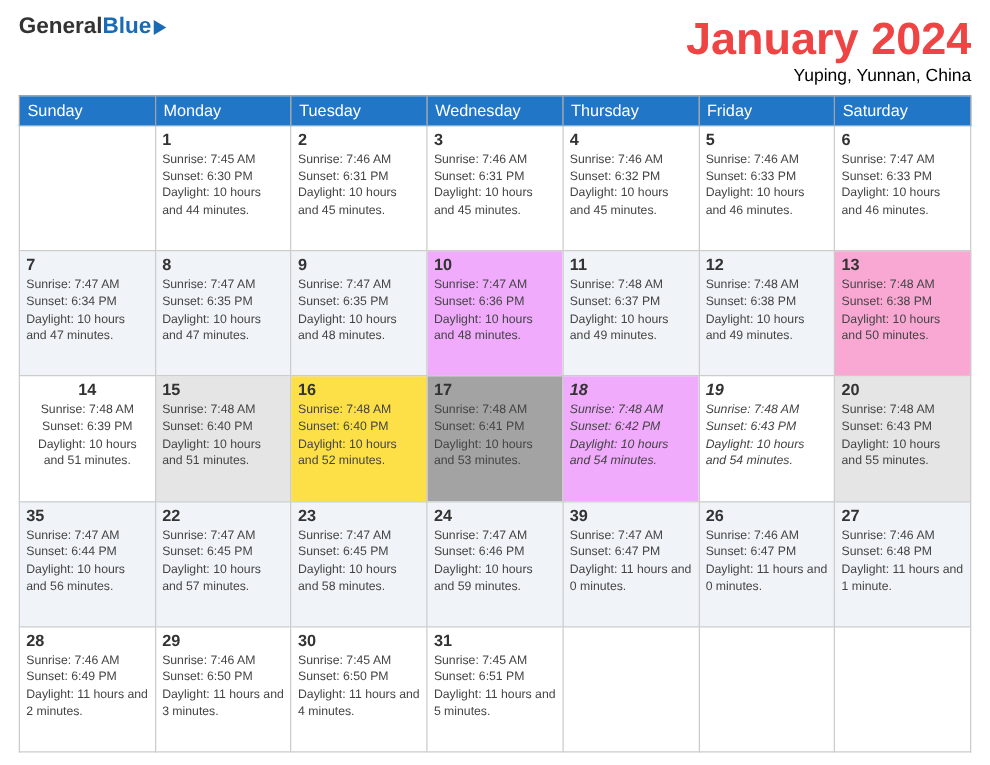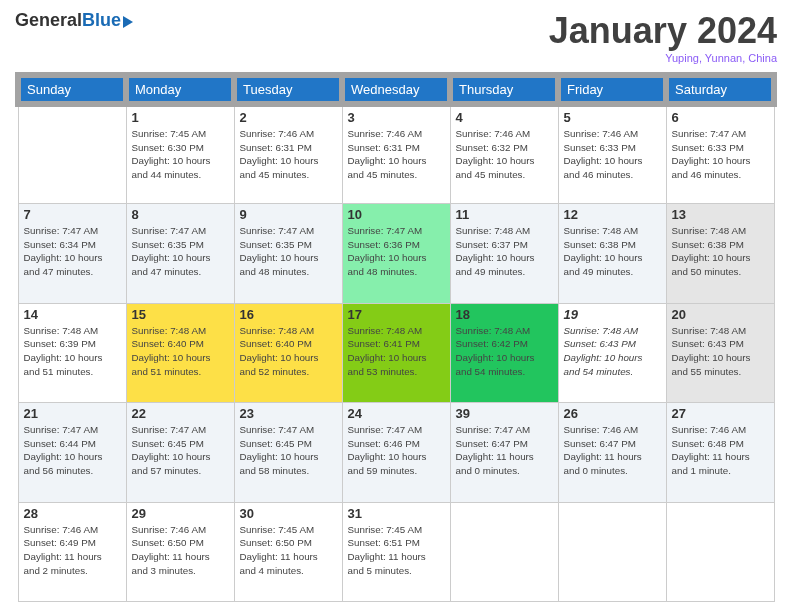--- a/index.html
+++ b/index.html
@@ -50,39 +50,39 @@
       border-bottom: 6px solid transparent;
       margin-left: 2px;
       margin-top: 2px;
     }
     .title-block {
       text-align: right;
     }
     .month-title {
       font-size: 36px;
       font-weight: bold;
-      color: #404040;
+      color: #ef4444;
     }
     .location {
-      font-size: 11px;
-      color: #8b5cf6;
+      font-size: 14px;
+      color: #000000;
     }
     .calendar {
       width: 100%;
       border-collapse: collapse;
       flex: 1;
     }
     .calendar th {
       background-color: #2176c7;
       color: white;
       text-align: left;
       padding: 4px 6px;
       font-size: 13px;
       font-weight: normal;
-      border: 6px solid #a3a3a3;
+      border: 1px solid #a3a3a3;
     }
     .calendar td {
       border: 1px solid #ccc;
       vertical-align: top;
       padding: 3px 5px;
       width: calc(100% / 7);
       font-size: 10.5px;
       color: #333;
       height: 88px;
     }
@@ -162,70 +162,70 @@
             <div class="day-info">Sunrise: 7:47 AM<br>Sunset: 6:34 PM<br>Daylight: 10 hours and 47 minutes.</div>
           </td>
           <td style="background-color: rgb(240, 244, 248);">
             <div class="day-number">8</div>
             <div class="day-info">Sunrise: 7:47 AM<br>Sunset: 6:35 PM<br>Daylight: 10 hours and 47 minutes.</div>
           </td>
           <td style="background-color: rgb(240, 244, 248);">
             <div class="day-number">9</div>
             <div class="day-info">Sunrise: 7:47 AM<br>Sunset: 6:35 PM<br>Daylight: 10 hours and 48 minutes.</div>
           </td>
-          <td style="background-color: #86efac;">
+          <td style="background-color: #f0abfc;">
             <div class="day-number">10</div>
             <div class="day-info">Sunrise: 7:47 AM<br>Sunset: 6:36 PM<br>Daylight: 10 hours and 48 minutes.</div>
           </td>
           <td style="background-color: rgb(240, 244, 248);">
             <div class="day-number">11</div>
             <div class="day-info">Sunrise: 7:48 AM<br>Sunset: 6:37 PM<br>Daylight: 10 hours and 49 minutes.</div>
           </td>
           <td style="background-color: rgb(240, 244, 248);">
             <div class="day-number">12</div>
             <div class="day-info">Sunrise: 7:48 AM<br>Sunset: 6:38 PM<br>Daylight: 10 hours and 49 minutes.</div>
           </td>
-          <td style="background-color: #e5e5e5;">
+          <td style="background-color: #f9a8d4;">
             <div class="day-number">13</div>
             <div class="day-info">Sunrise: 7:48 AM<br>Sunset: 6:38 PM<br>Daylight: 10 hours and 50 minutes.</div>
           </td>
         </tr>
         <tr>
-          <td style="background-color: rgb(255, 255, 255);">
+          <td style="background-color: rgb(255, 255, 255); text-align: center;">
             <div class="day-number">14</div>
             <div class="day-info">Sunrise: 7:48 AM<br>Sunset: 6:39 PM<br>Daylight: 10 hours and 51 minutes.</div>
           </td>
-          <td style="background-color: #fde047;">
+          <td style="background-color: #e5e5e5;">
             <div class="day-number">15</div>
             <div class="day-info">Sunrise: 7:48 AM<br>Sunset: 6:40 PM<br>Daylight: 10 hours and 51 minutes.</div>
           </td>
           <td style="background-color: #fde047;">
             <div class="day-number">16</div>
             <div class="day-info">Sunrise: 7:48 AM<br>Sunset: 6:40 PM<br>Daylight: 10 hours and 52 minutes.</div>
           </td>
-          <td style="background-color: #84cc16;">
+          <td style="background-color: #a3a3a3;">
             <div class="day-number">17</div>
             <div class="day-info">Sunrise: 7:48 AM<br>Sunset: 6:41 PM<br>Daylight: 10 hours and 53 minutes.</div>
           </td>
-          <td style="background-color: #22c55e;">
+          <td style="background-color: #f0abfc; font-style: italic;">
             <div class="day-number">18</div>
             <div class="day-info">Sunrise: 7:48 AM<br>Sunset: 6:42 PM<br>Daylight: 10 hours and 54 minutes.</div>
           </td>
           <td style="background-color: rgb(255, 255, 255); font-style: italic;">
             <div class="day-number">19</div>
             <div class="day-info">Sunrise: 7:48 AM<br>Sunset: 6:43 PM<br>Daylight: 10 hours and 54 minutes.</div>
           </td>
           <td style="background-color: #e5e5e5;">
             <div class="day-number">20</div>
             <div class="day-info">Sunrise: 7:48 AM<br>Sunset: 6:43 PM<br>Daylight: 10 hours and 55 minutes.</div>
           </td>
         </tr>
         <tr>
           <td style="background-color: rgb(240, 244, 248);">
-            <div class="day-number">21</div>
+            <div class="day-number">35</div>
             <div class="day-info">Sunrise: 7:47 AM<br>Sunset: 6:44 PM<br>Daylight: 10 hours and 56 minutes.</div>
           </td>
           <td style="background-color: rgb(240, 244, 248);">
             <div class="day-number">22</div>
             <div class="day-info">Sunrise: 7:47 AM<br>Sunset: 6:45 PM<br>Daylight: 10 hours and 57 minutes.</div>
           </td>
           <td style="background-color: rgb(240, 244, 248);">
             <div class="day-number">23</div>
             <div class="day-info">Sunrise: 7:47 AM<br>Sunset: 6:45 PM<br>Daylight: 10 hours and 58 minutes.</div>
           </td>

